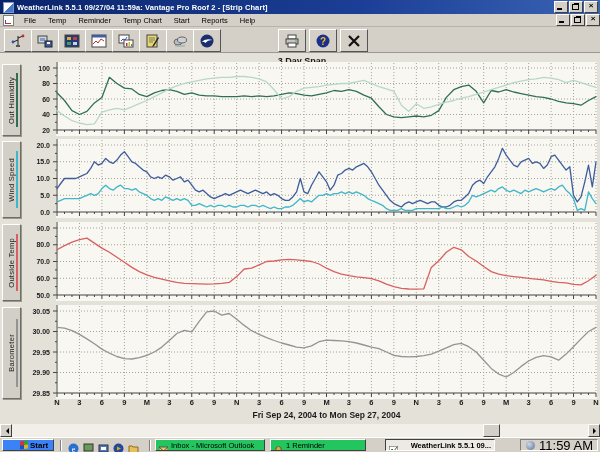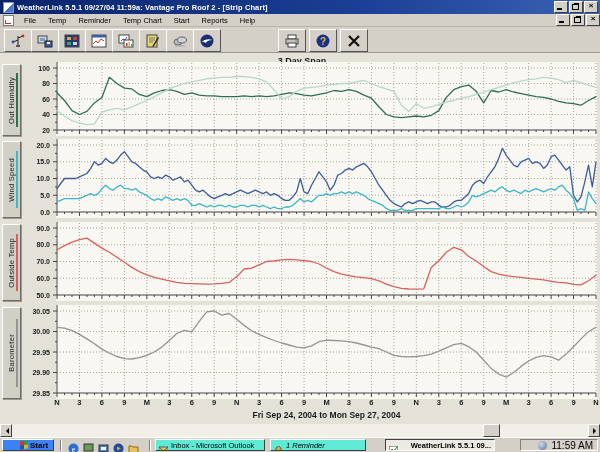--- a/index.html
+++ b/index.html
@@ -54,30 +54,30 @@
   
   #taskbar{position:absolute;left:0;top:437px;width:600px;height:15px;background:#d4d0c8;
     border-top:1px solid #fff;box-sizing:border-box;display:flex;align-items:center;}
   #startbtn{position:absolute;left:2px;top:1px;height:12px;width:52px;background:#3b82f6;
     border:1px solid;border-color:#fff #404040 #404040 #fff;display:flex;align-items:center;padding:0 17px;box-sizing:border-box;}
   #startbtn .flag{width:8px;height:8px;display:grid;grid-template-columns:4px 4px;grid-template-rows:4px 4px;margin-right:2px;transform:skewY(-6deg);}
   #startbtn .flag i{display:block;}
   #startbtn .lbl{font-size:8px;font-weight:bold;}
   .tb-sep{position:absolute;top:2px;width:1px;height:11px;background:#808080;border-right:1px solid #fff;}
   .ql{position:absolute;top:2px;width:11px;height:11px;}
-  .taskbtn{position:absolute;top:1px;height:12px;background:#5eead4;border:1px solid;
+  .taskbtn{position:absolute;top:1px;height:12px;background:#22c55e;border:1px solid;
     border-color:#fff #404040 #404040 #fff;display:flex;align-items:center;padding:0 3px;box-sizing:border-box;overflow:hidden;}
   .taskbtn.active{background:#eceae2;border-color:#404040 #fff #fff #404040;}
   .taskbtn .ticon{width:9px;height:9px;margin-right:3px;flex:none;}
   .taskbtn .tlbl{font-size:7.5px;white-space:nowrap;overflow:hidden;}
   .taskbtn.active .tlbl{font-weight:bold;}
   #tray{position:absolute;right:2px;top:1px;width:78px;height:12px;border:1px solid;
     border-color:#808080 #fff #fff #808080;display:flex;align-items:center;justify-content:flex-end;
     padding:0 4px;box-sizing:border-box;gap:4px;}
-  #tray .clock{font-size:10px;}
+  #tray .clock{font-size:13px;}
   #tray .trayico{width:9px;height:9px;border-radius:50%;
     background:radial-gradient(circle at 35% 35%,#cfd8e8,#5a6f96);}
 </style>
 </head>
 <body>
 
 <div id="screen">
 
   <div id="titlebar">
     <div class="app-ico"></div>
@@ -799,21 +799,21 @@
       </div>
     <div class="tb-sep" style="left:149px"></div>
     <div id="taskbuttons">
         <div class="taskbtn" style="left: 155px; width: 110px;">
           <span class="ticon"><svg width="9" height="9">
               <rect x="0" y="1" width="9" height="7" fill="#e8d060" stroke="#555"></rect>
               <path d="M0 1 l4.5 4 4.5 -4" stroke="#555" fill="none"></path>
             </svg></span>
           <span class="tlbl">Inbox - Microsoft Outlook</span>
         </div>
-        <div class="taskbtn" style="left: 270px; width: 96px; font-style: italic;">
+        <div class="taskbtn" style="left: 270px; width: 96px;">
           <span class="ticon"><svg width="9" height="9">
               <path d="M4.5 0 q3 1 3 5 h-6 q0 -4 3 -5z" fill="#d8b030" stroke="#555"></path>
               <rect x="3.5" y="6" width="2" height="2" fill="#555"></rect>
             </svg></span>
           <span class="tlbl">1 Reminder</span>
         </div>
         <div class="taskbtn active" style="left: 385px; width: 110px; justify-content: space-between;">
           <span class="ticon"><svg width="9" height="9">
               <rect x="0" y="0" width="9" height="9" fill="#fff" stroke="#444"></rect>
               <path d="M1 6 l2 -3 2 2 3 -4" stroke="#2a6a4a" fill="none"></path>

